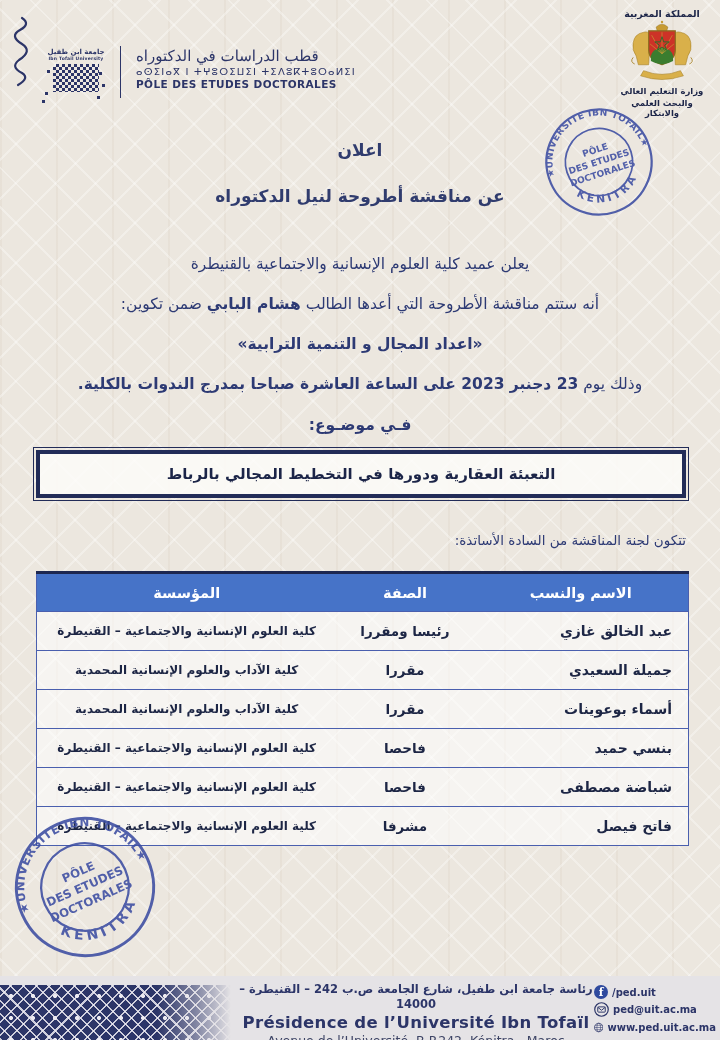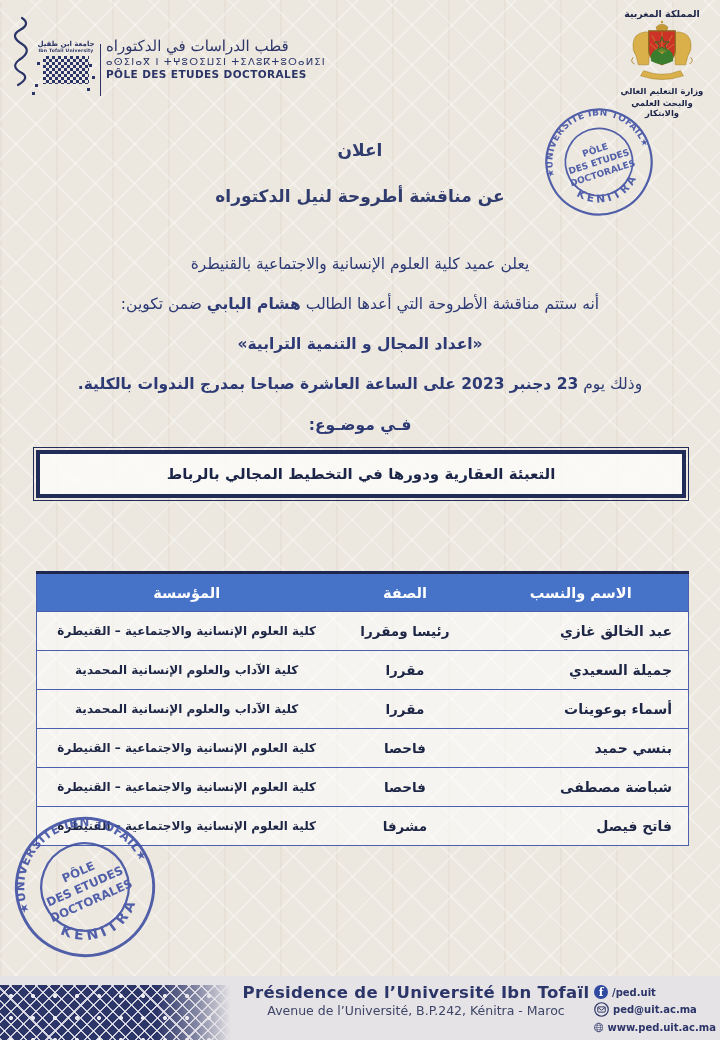--- a/index.html
+++ b/index.html
@@ -8,21 +8,21 @@
     background-color:#ece7df;
     background-image:
       repeating-linear-gradient(45deg, rgba(255,255,255,0.32) 0 2px, rgba(255,255,255,0) 2px 28px),
       repeating-linear-gradient(135deg, rgba(255,255,255,0.32) 0 2px, rgba(255,255,255,0) 2px 28px),
       repeating-linear-gradient(90deg, rgba(219,208,194,0.28) 0 2px, rgba(219,208,194,0) 2px 56px);
     font-family:"DejaVu Sans","Liberation Sans",sans-serif;
     color:#2d3a74;
   }
   .ctr{position:absolute;left:0;right:0;text-align:center;direction:rtl;}
   
-  .logo-left{position:absolute;top:12px;left:8px;display:flex;align-items:flex-start;gap:5px;}
+  .logo-left{position:absolute;top:12px;left:8px;display:flex;align-items:center;gap:15px;}
   .uit-mini{width:58px;text-align:center;color:#2c3568;margin-top:28px;}
   .uit-mini .t-ar{font-size:7px;font-weight:bold;line-height:8px;}
   .uit-mini .t-en{font-size:4.5px;font-weight:bold;line-height:6px;letter-spacing:0.2px;}
   .uit-mosaic{width:46px;height:28px;margin:2px auto 0;
     background:
       repeating-conic-gradient(#2c3568 0% 25%, rgba(255,255,255,0) 0% 50%) 0 0/6px 6px,
       repeating-conic-gradient(rgba(44,53,104,0.55) 0% 25%, rgba(255,255,255,0) 0% 50%) 3px 3px/6px 6px;
     position:relative;}
   .uit-mosaic::after{content:"";position:absolute;width:3px;height:3px;background:#2c3568;
     left:-6px;top:6px;box-shadow:52px 2px #2c3568,55px 14px #2c3568,-2px 22px #2c3568,50px 26px #2c3568,-5px 30px #2c3568;}
@@ -157,20 +157,21 @@
   <div class="ctr title2">عن مناقشة أطروحة لنيل الدكتوراه</div>
   <div class="ctr title1">اعلان</div>
   <div class="ctr p1">يعلن عميد كلية العلوم الإنسانية والاجتماعية  بالقنيطرة</div>
   <div class="ctr p2"><span>أنه ستتم مناقشة الأطروحة التي أعدها الطالب </span><b>هشام البابي</b><span> ضمن تكوين:</span></div>
   <div class="ctr p3">«اعداد المجال و التنمية الترابية»</div>
   <div class="ctr p4"><span>وذلك يوم </span><b>23 دجنبر 2023</b><b> على الساعة العاشرة صباحا بمدرج  الندوات بالكلية.</b></div>
   <div class="ctr p5">فـي موضـوع:</div>
 
   <div class="subject-box">التعبئة العقارية ودورها في التخطيط المجالي بالرباط</div>
 
+  <div class="committee-intro">تتكون لجنة المناقشة من السادة الأساتذة:</div>
 
   <div class="jury">
     <table>
       <thead>
         <tr>
           <th>الاسم والنسب</th>
           <th>الصفة</th>
           <th>المؤسسة</th>
         </tr>
       </thead>
@@ -227,20 +228,21 @@
       </text>
       <text x="65" y="54" text-anchor="middle" font-size="10.5" font-weight="bold" fill="#3c4da2">PÔLE</text>
       <text x="65" y="68" text-anchor="middle" font-size="10.5" font-weight="bold" fill="#3c4da2">DES ETUDES</text>
       <text x="65" y="82" text-anchor="middle" font-size="10.5" font-weight="bold" fill="#3c4da2">DOCTORALES</text>
     </svg>
   </div>
 
   <div class="footer">
     <div class="mosaic"></div>
     <div class="f-center">
+      <div class="f-ar">رئاسة جامعة ابن طفيل، شارع الجامعة ص.ب 242 – القنيطرة – 14000</div>
       <div class="f-fr">Présidence de l’Université Ibn Tofaïl</div>
       <div class="f-ad">Avenue de l’Université, B.P.242, Kénitra - Maroc</div>
     </div>
     <div class="f-contacts">
       <div class="c-row">
         <span class="fb">f</span>
         <span class="lbl">/ped.uit</span>
       </div>
       <div class="c-row">
         <svg width="15" height="15" viewBox="0 0 20 20">

